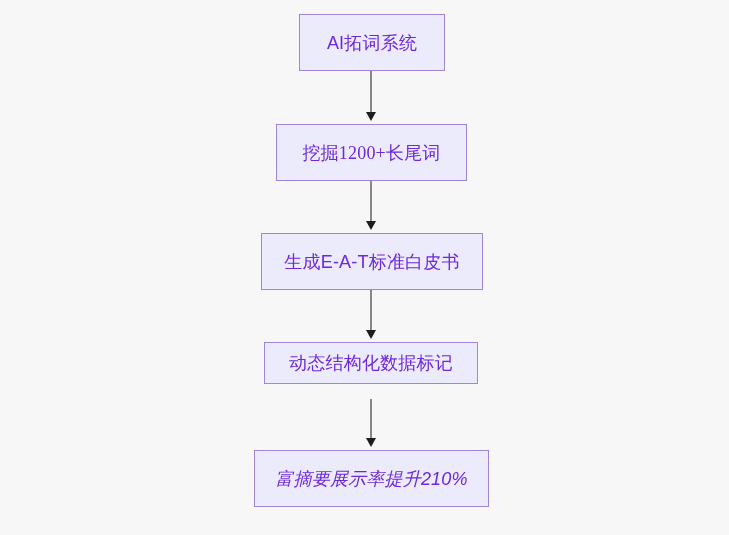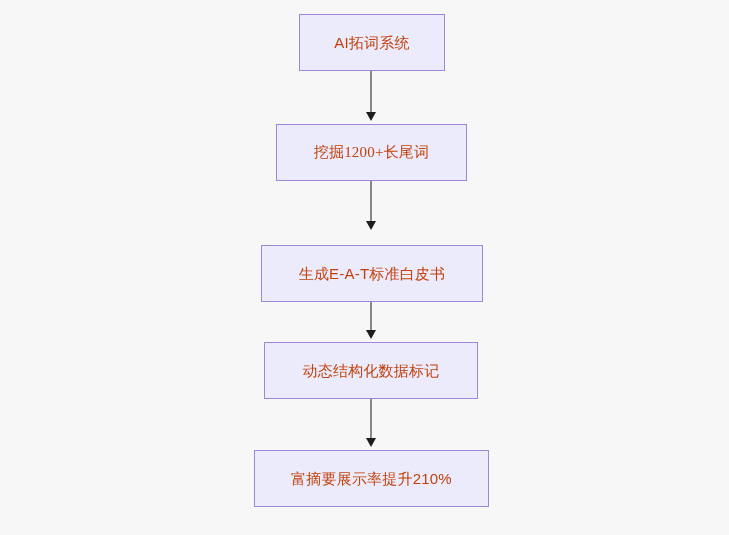--- a/index.html
+++ b/index.html
@@ -25,23 +25,23 @@
     box-sizing: border-box;
     background: #ecebfb;
     border: 1.6px solid #9f86d8;
     display: flex;
     align-items: center;
     justify-content: center;
     border-radius: 0;
   }
 
   .node-label {
-    font-size: 15px;
+    font-size: 18px;
     line-height: 1;
-    color: #c2410c;
+    color: #6d28d9;
     letter-spacing: 0.2px;
     white-space: nowrap;
   }
 
   .edge {
     position: absolute;
     width: 2px;
     background: #888888;
   }
 
@@ -72,25 +72,25 @@
   <div class="edge-arrow" style="left:365.5px; top:438px;"></div>
 
   <div class="node" style="left:299px; top:14px; width:146px; height:57px;">
     <span class="node-label">AI拓词系统</span>
   </div>
 
   <div class="node" style="left:276px; top:124px; width:191px; height:57px;font-family:Liberation Serif, serif;">
     <span class="node-label">挖掘1200+长尾词</span>
   </div>
 
-  <div class="node" style="left:261px; top:233px; width:222px; height:57px;margin-top:12px;">
+  <div class="node" style="left:261px; top:233px; width:222px; height:57px;">
     <span class="node-label">生成E-A-T标准白皮书</span>
   </div>
 
-  <div class="node" style="left:264px; top:342px; width:214px; height:57px;">
+  <div class="node" style="left:264px; top:342px; width:214px; height:42px;">
     <span class="node-label">动态结构化数据标记</span>
   </div>
 
-  <div class="node" style="left:254px; top:450px; width:235px; height:57px;">
+  <div class="node" style="left:254px; top:450px; width:235px; height:57px;font-style:italic;">
     <span class="node-label">富摘要展示率提升210%</span>
   </div>
 
 </div>
 
 </body></html>

